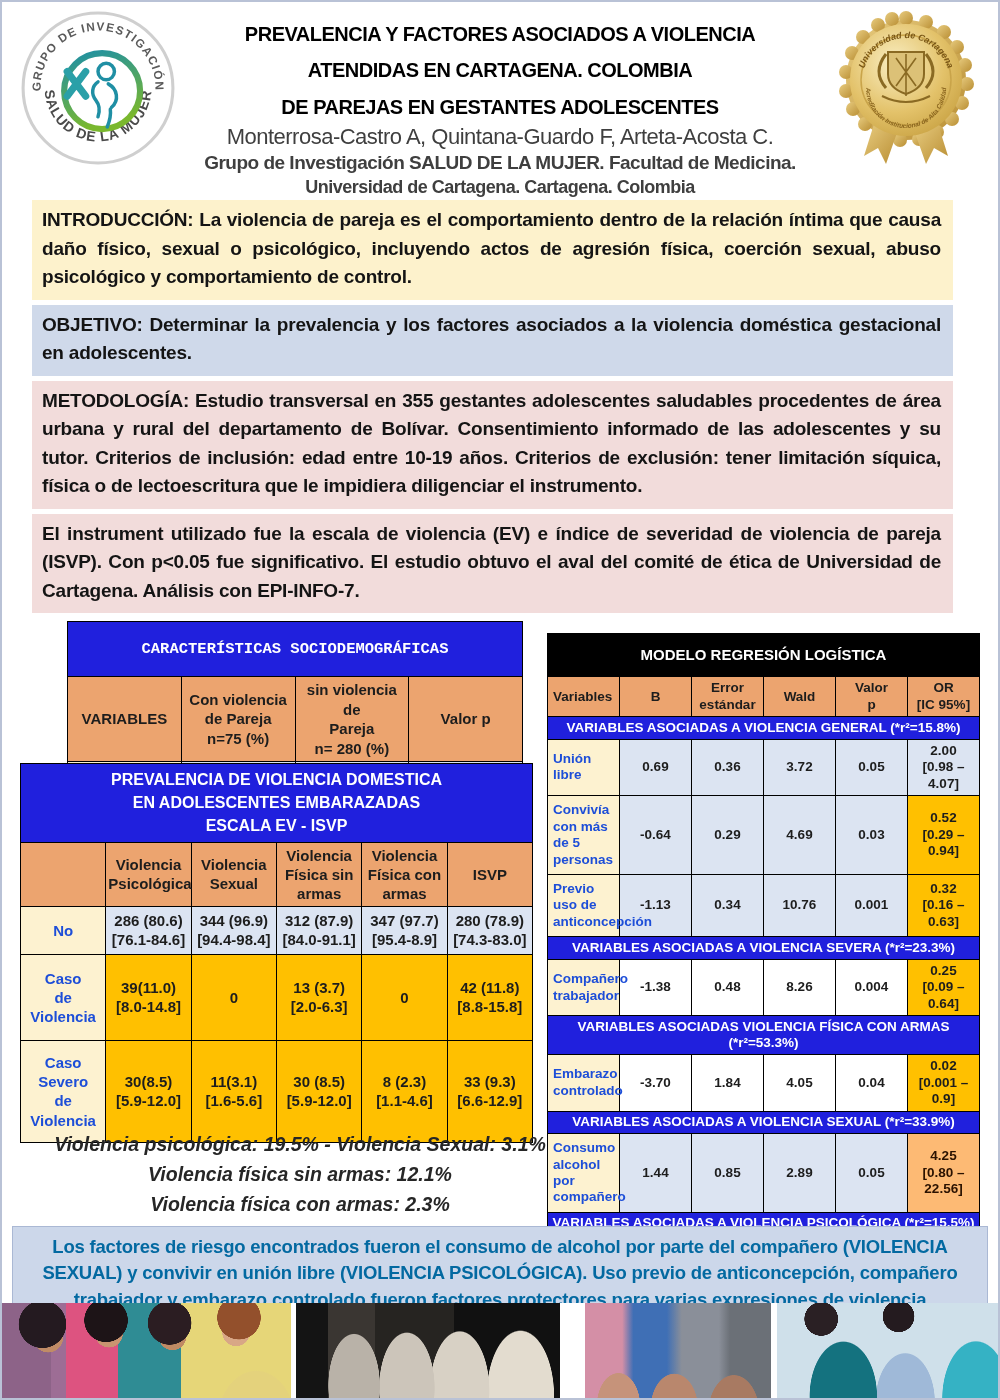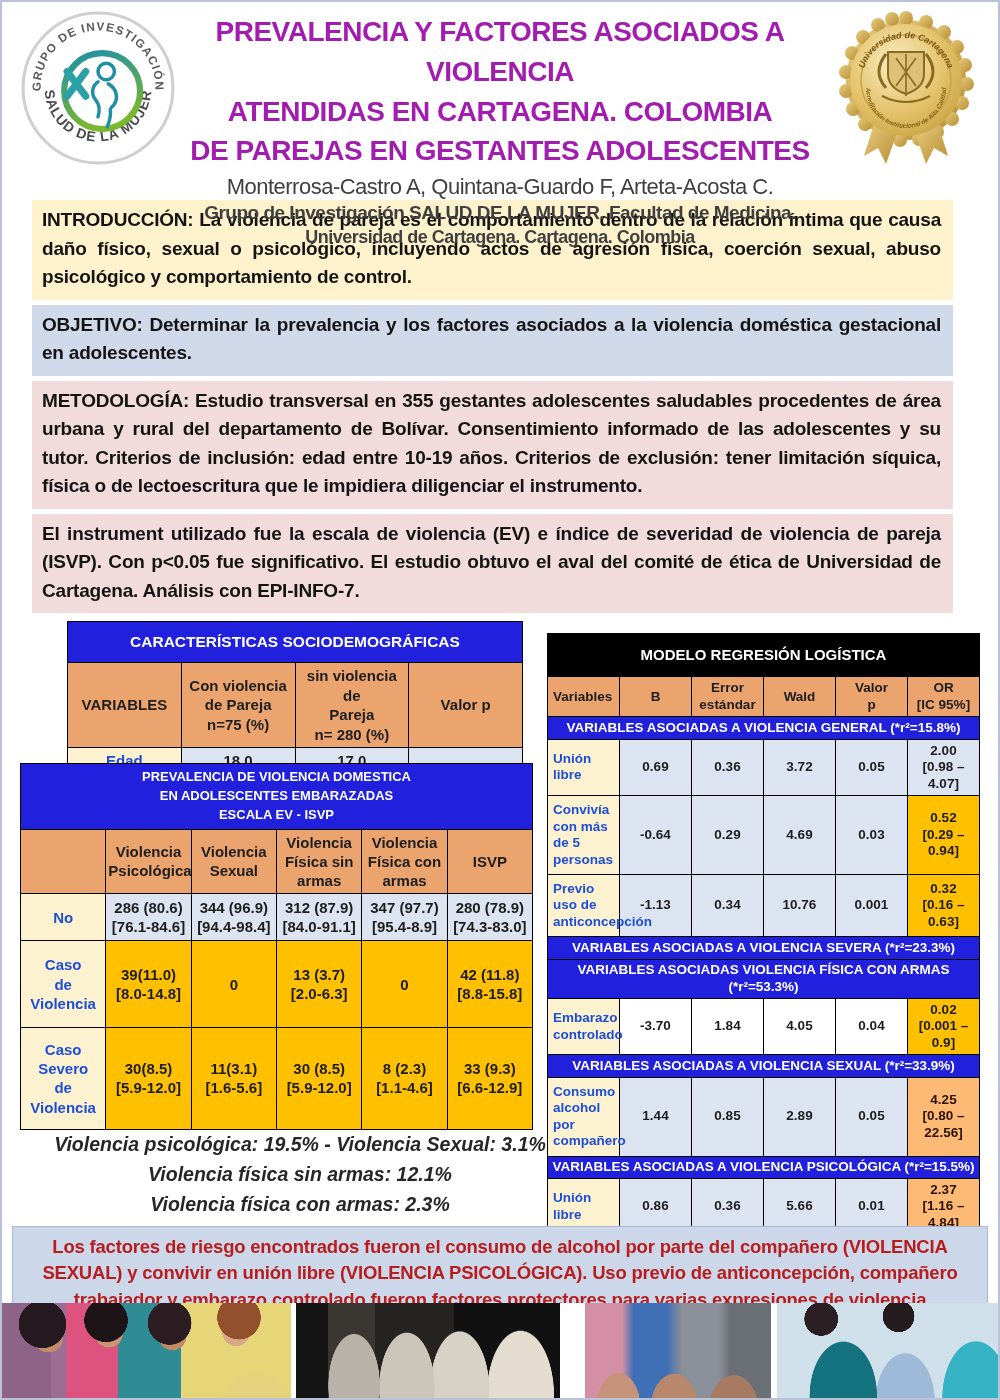--- a/index.html
+++ b/index.html
@@ -6,21 +6,21 @@
   body { background:#888; font-family:"Liberation Sans", sans-serif; }
   .page {
     position:relative; width:1000px; height:1400px; margin:0 auto;
     background:#fff; border:2px solid #b9c2d6; overflow:hidden;
   }
   
   .header { position:relative; height:198px; }
   .logo-wrap { position:absolute; left:18px; top:8px; width:156px; height:156px; }
   .medal-wrap { position:absolute; right:8px; top:2px; width:168px; height:168px; }
   .title-block { position:absolute; left:180px; right:180px; top:10px; text-align:center; }
-  .title-line { font-size:28px; font-weight:bold; color:#a21caf; letter-spacing:-0.5px; line-height:1.42; }
+  .title-line { font-size:20px; font-weight:bold; color:#000000; letter-spacing:-0.5px; line-height:1.42;margin-top:8px; }
   .authors { font-size:22px; color:#3f3f3f; margin-top:3px; letter-spacing:-0.5px; }
   .affil1 { font-size:19px; font-weight:bold; color:#3f3f3f; margin-top:2px; letter-spacing:-0.5px; }
   .affil2 { font-size:18px; font-weight:bold; color:#3f3f3f; margin-top:3px; letter-spacing:-0.5px; }
   
   .para {
     margin:0 45px 5px 30px; padding:6px 12px 8px 10px;
     font-size:19px; font-weight:bold; color:#141414;
     text-align:justify; line-height:1.5; letter-spacing:-0.2px;
   }
   .bg-intro { background:#fdf2cc; }
@@ -34,41 +34,41 @@
   .black-bar { background:#000; color:#fff; }
   .hdr-orange { background:#eca46f; color:#1d1d1d; }
   .cell-cream { background:#fdf2d0; color:#1d4ed8; }
   .cell-blue { background:#dce4f2; color:#1d1d1d; }
   .cell-white { background:#ffffff; color:#1d1d1d; }
   .cell-gold { background:#ffc000; color:#1d1d1d; }
   .cell-dkorange { background:#fdba74; color:#2b1200; }
   
   .socio { position:absolute; left:65px; top:0; width:456px; }
   .socio td { font-size:15px; line-height:1.3; padding:3px 2px; }
-  .socio .title-cell { font-size:15.5px; padding:10px; }
+  .socio .title-cell { font-size:15.5px; padding:17px;font-family:Liberation Mono, monospace; }
   
   .prev { position:absolute; left:18px; top:142px; width:513px; }
   .prev td { font-size:15px; line-height:1.28; padding:3px 2px; }
-  .prev .title-cell { font-size:13px; line-height:1.45; padding:4px 16px;margin-left:25px; }
+  .prev .title-cell { font-size:16px; line-height:1.45; padding:4px 16px;margin-left:25px; }
   .prev .r-no td { padding:4px 2px; }
   .prev .r-caso td { padding:14px 2px; }
   .prev .r-sev td { padding:12px 2px; }
   
   .pct-lines { position:absolute; left:0; top:508px; width:540px; text-align:center;
     font-style:italic; font-weight:bold; font-size:19.5px; color:#262626; line-height:1.55;margin-left:28px; }
   
   .reg { position:absolute; left:545px; top:12px; width:433px; }
   .reg td { font-size:13.5px; line-height:1.22; padding:3px 2px; }
   .reg .band { font-size:13.5px; padding:2.5px 2px; }
   .reg .title-cell { font-size:15px; padding:12px; }
   .reg .var-cell { text-align:left; padding-left:5px; padding-top:6px; padding-bottom:6px; }
   
   .conclusion { position:absolute; left:10px; right:10px; top:605px;
     background:#ccd7ea; border:1.5px solid #aab8d4; padding:7px 20px;
-    font-size:18.5px; font-weight:bold; color:#b91c1c; text-align:center; line-height:1.42;
+    font-size:18.5px; font-weight:bold; color:#0369a1; text-align:center; line-height:1.42;
     letter-spacing:-0.2px; }
   
   .photos { position:absolute; left:0; right:0; bottom:0; height:133px; display:flex; background:#fff; }
   .photo { height:133px; position:relative; overflow:hidden; }
   .ph1 { width:290px;
     background:
       radial-gradient(circle 24px at 14% 16%, #241a20 98%, transparent),
       radial-gradient(circle 22px at 36% 13%, #1d1417 98%, transparent),
       radial-gradient(circle 22px at 58% 15%, #2b1d22 98%, transparent),
       radial-gradient(circle 22px at 82% 11%, #93502c 98%, transparent),
@@ -475,20 +475,42 @@
               <div>0.32</div>
               <div>[0.16 – 0.63]</div>
             </td>
           </tr>
           <tr>
             <td class="blue-bar band" colspan="6">
               <div>VARIABLES ASOCIADAS A VIOLENCIA SEVERA (*r²=23.3%)</div>
             </td>
           </tr>
           <tr>
+            <td class="cell-cream var-cell">
+              <div>Compañero</div>
+              <div>trabajador</div>
+            </td>
+            <td class="cell-white">
+              <div>-1.38</div>
+            </td>
+            <td class="cell-white">
+              <div>0.48</div>
+            </td>
+            <td class="cell-white">
+              <div>8.26</div>
+            </td>
+            <td class="cell-white">
+              <div>0.004</div>
+            </td>
+            <td class="cell-gold">
+              <div>0.25</div>
+              <div>[0.09 – 0.64]</div>
+            </td>
+          </tr>
+          <tr>
             <td class="blue-bar band" colspan="6">
               <div>VARIABLES ASOCIADAS  VIOLENCIA FÍSICA CON ARMAS (*r²=53.3%)</div>
             </td>
           </tr>
           <tr>
             <td class="cell-cream var-cell">
               <div>Embarazo</div>
               <div>controlado</div>
             </td>
             <td class="cell-white">

